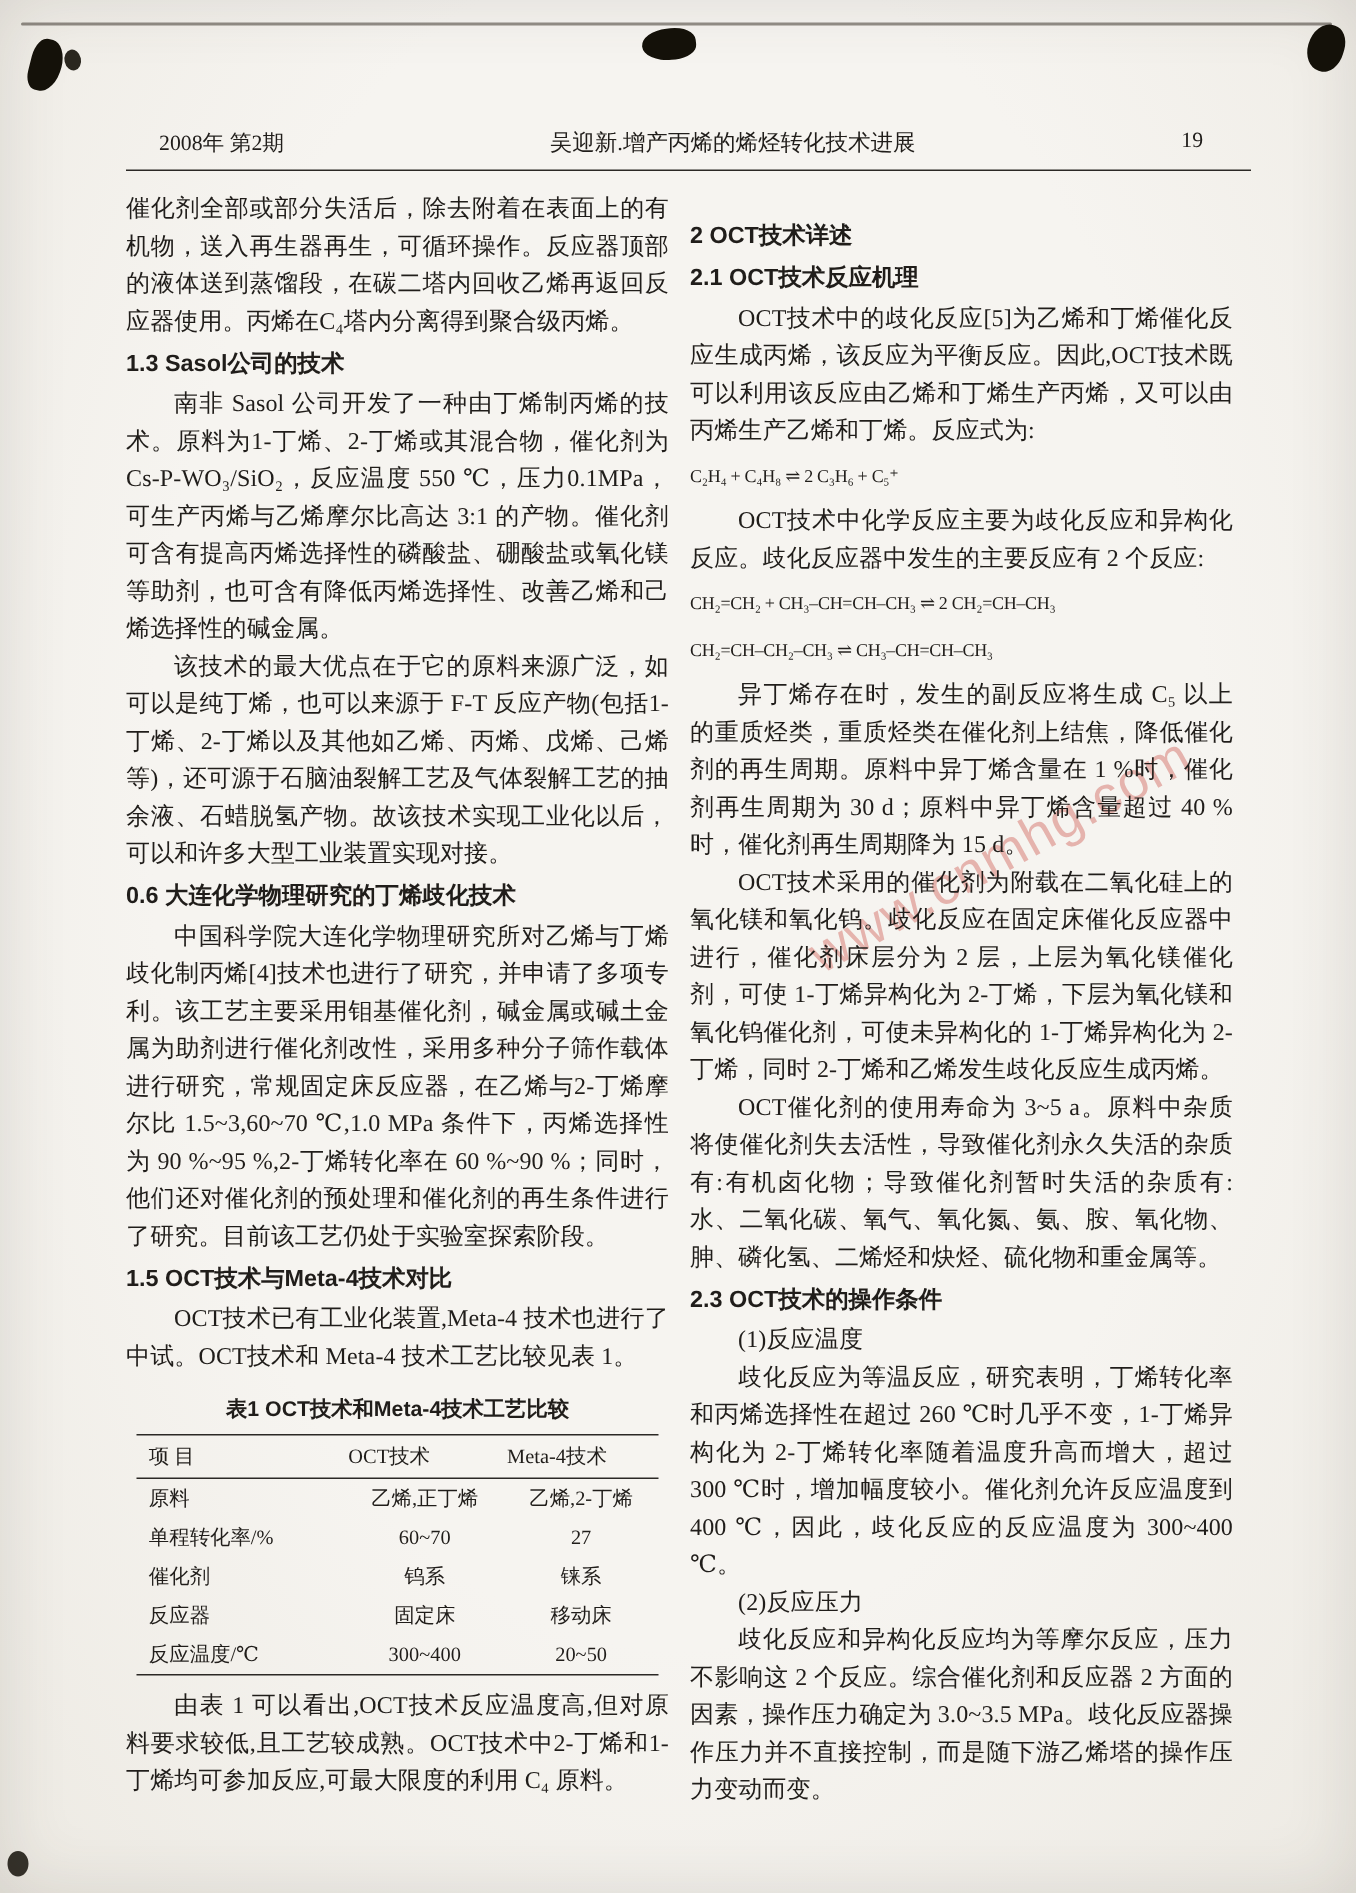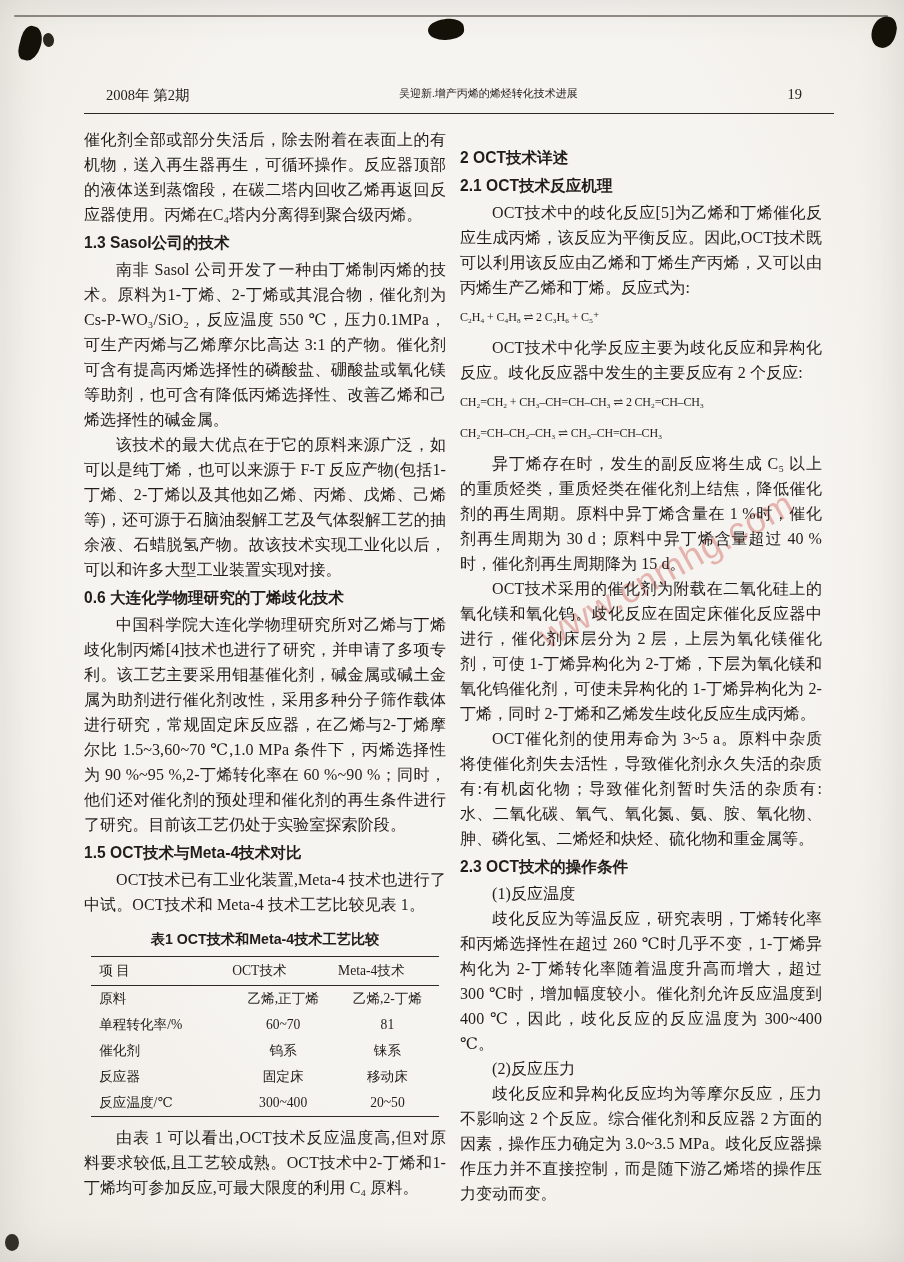--- a/index.html
+++ b/index.html
@@ -39,21 +39,21 @@
   .content { position:absolute; left:84px; top:86px; width:750px; }
 
   .pheader {
     display:flex; align-items:flex-start;
     font-size:14.5px;
     padding:0 0 8px 0;
     border-bottom:1.6px solid #2b2825;
     gap:48px;
   }
   .pheader .issue { white-space:nowrap; padding-left:22px; }
-  .pheader .rtitle { flex:1; text-align:center; font-size:11px; }
+  .pheader .rtitle { flex:1; text-align:center; font-size:15px; }
   .pheader .pnum { white-space:nowrap; padding-right:32px; }
 
   .cols { display:flex; gap:14px; margin-top:13px; }
   .col { width:362px; }
 
   p.body {
     font-size:16px; line-height:25px;
     text-align:justify;
     letter-spacing:0.1px;
   }
@@ -142,21 +142,21 @@
           </thead>
           <tbody>
             <tr>
               <td class="c0">原料</td>
               <td>乙烯,正丁烯</td>
               <td>乙烯,2-丁烯</td>
             </tr>
             <tr>
               <td class="c0">单程转化率/%</td>
               <td>60~70</td>
-              <td>81</td>
+              <td>27</td>
             </tr>
             <tr>
               <td class="c0">催化剂</td>
               <td>钨系</td>
               <td>铼系</td>
             </tr>
             <tr>
               <td class="c0">反应器</td>
               <td>固定床</td>
               <td>移动床</td>

